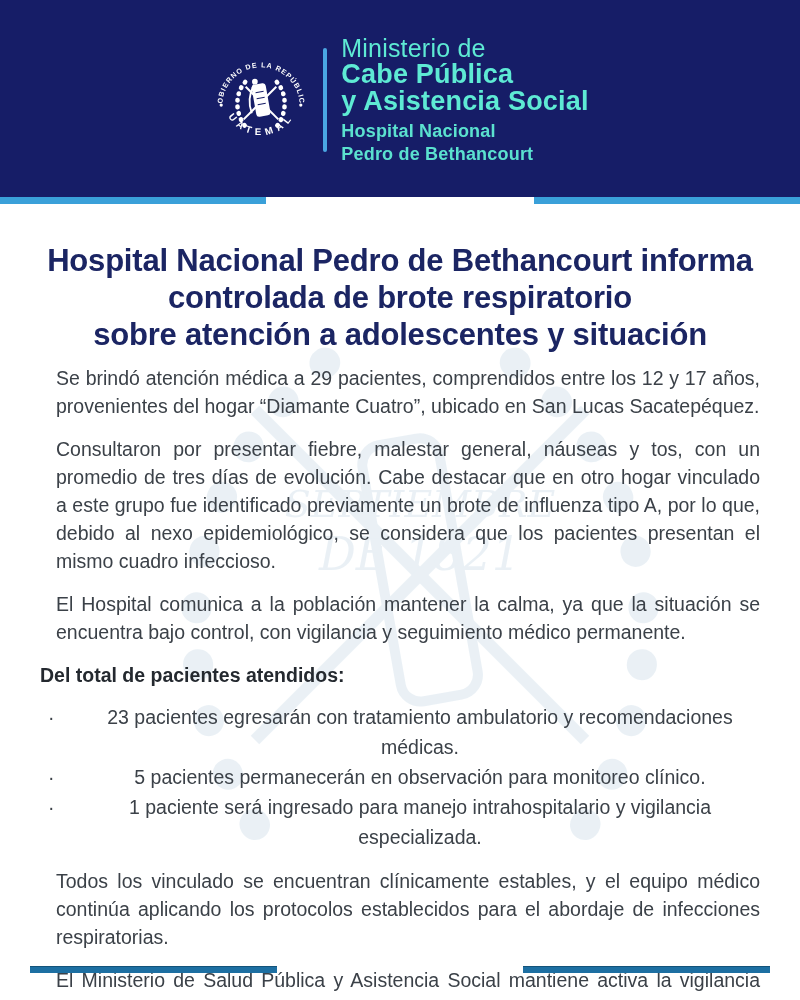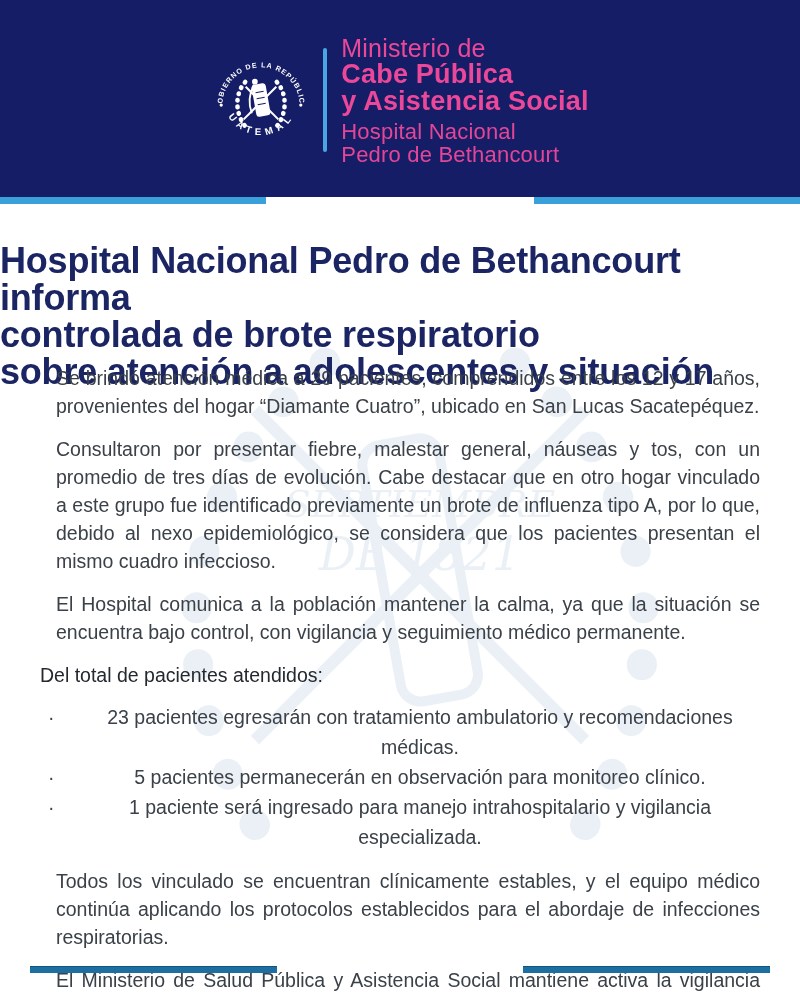--- a/index.html
+++ b/index.html
@@ -21,48 +21,48 @@
 
   .brand {
     position:absolute; top:40px; left:0; right:0; height:120px;
     display:flex; justify-content:center; align-items:center;
   }
   .seal-box { width:100px; height:100px; flex:0 0 auto; }
   .brand-divider {
     width:4px; height:104px; background:#4aa6e2; border-radius:2px;
     margin:0 14px 0 12px; flex:0 0 auto;
   }
-  .brand-text { color:#ec4899; }
+  .brand-text { color:#5eead4; }
   .bt-reg  { font-size:25px; font-weight:400; line-height:26px; letter-spacing:.2px; }
   .bt-bold { font-size:27px; font-weight:700; line-height:27px; letter-spacing:.2px; }
-  .bt-sub  { font-size:22px; font-weight:400; line-height:23px; opacity:.96; letter-spacing:.2px; }
+  .bt-sub  { font-size:18px; font-weight:700; line-height:23px; opacity:.96; letter-spacing:.2px; }
   .bt-sub.first { margin-top:5px; }
 
   
   .watermark {
     position:absolute; left:70px; top:225px; width:700px; height:700px;
     opacity:.16; pointer-events:none;
   }
 
   
   .title {
     position:absolute; top:242px; left:0; width:800px;
-    text-align:left; color:#1b2563; font-weight:700;
-    font-size:36px; line-height:37px; letter-spacing:-.2px;
+    text-align:center; color:#1b2563; font-weight:700;
+    font-size:31px; line-height:37px; letter-spacing:-.2px;
   }
 
   
   .content {
     position:absolute; top:364px; left:40px; right:40px;
     color:#3b4148; font-size:19.5px; line-height:28px;
     text-align:justify;
   }
   .content p { margin:0 0 15px 16px; }
   .list-heading {
-    font-weight:400; color:#24292f; margin:9px 0 13px 0; text-align:left;
+    font-weight:700; color:#24292f; margin:9px 0 13px 0; text-align:left;
   }
   .bullets { margin:0 0 15px 0; }
   .bullet-row { display:flex; line-height:30px; }
   .bullet-dot { flex:0 0 40px; padding-left:8px; box-sizing:border-box; text-align:left; }
   .bullet-text { flex:1; text-align:center; }
 
   
   .footer-bar { position:absolute; top:966px; height:6px; background:#1d6fa2; border-top:1px solid #14537a; }
   .footer-bar.left  { left:30px;  width:247px; }
   .footer-bar.right { left:523px; width:247px; }

